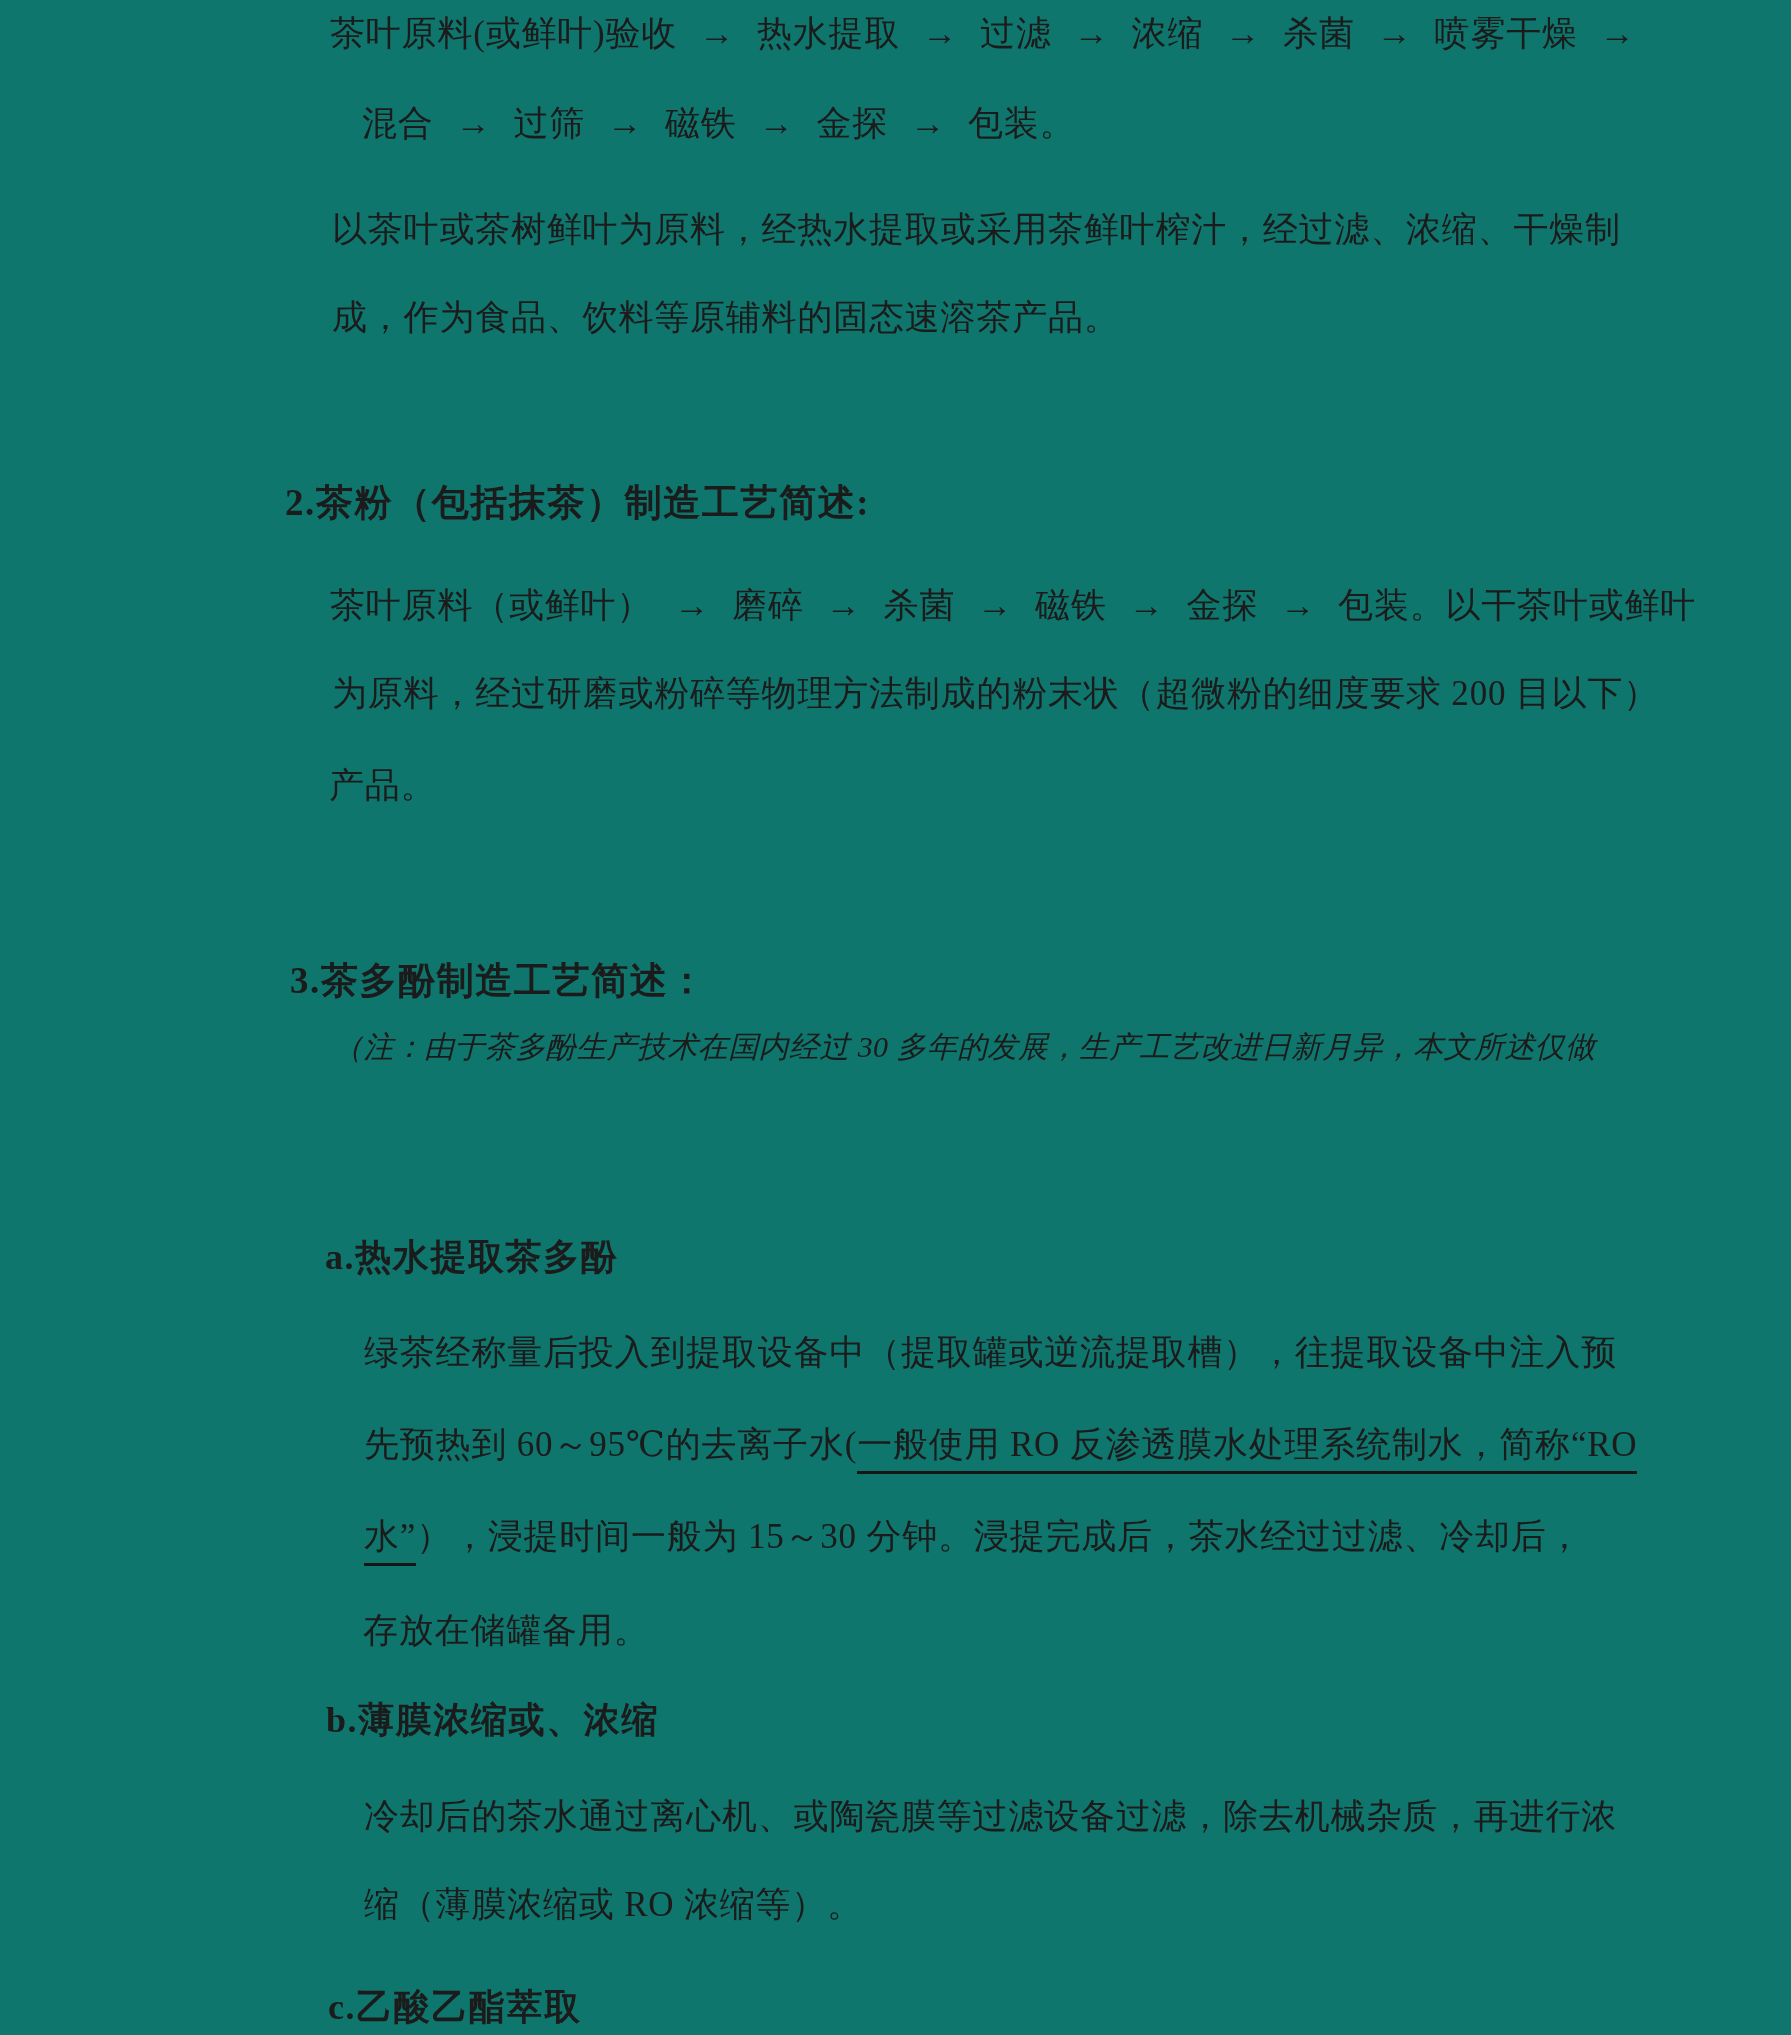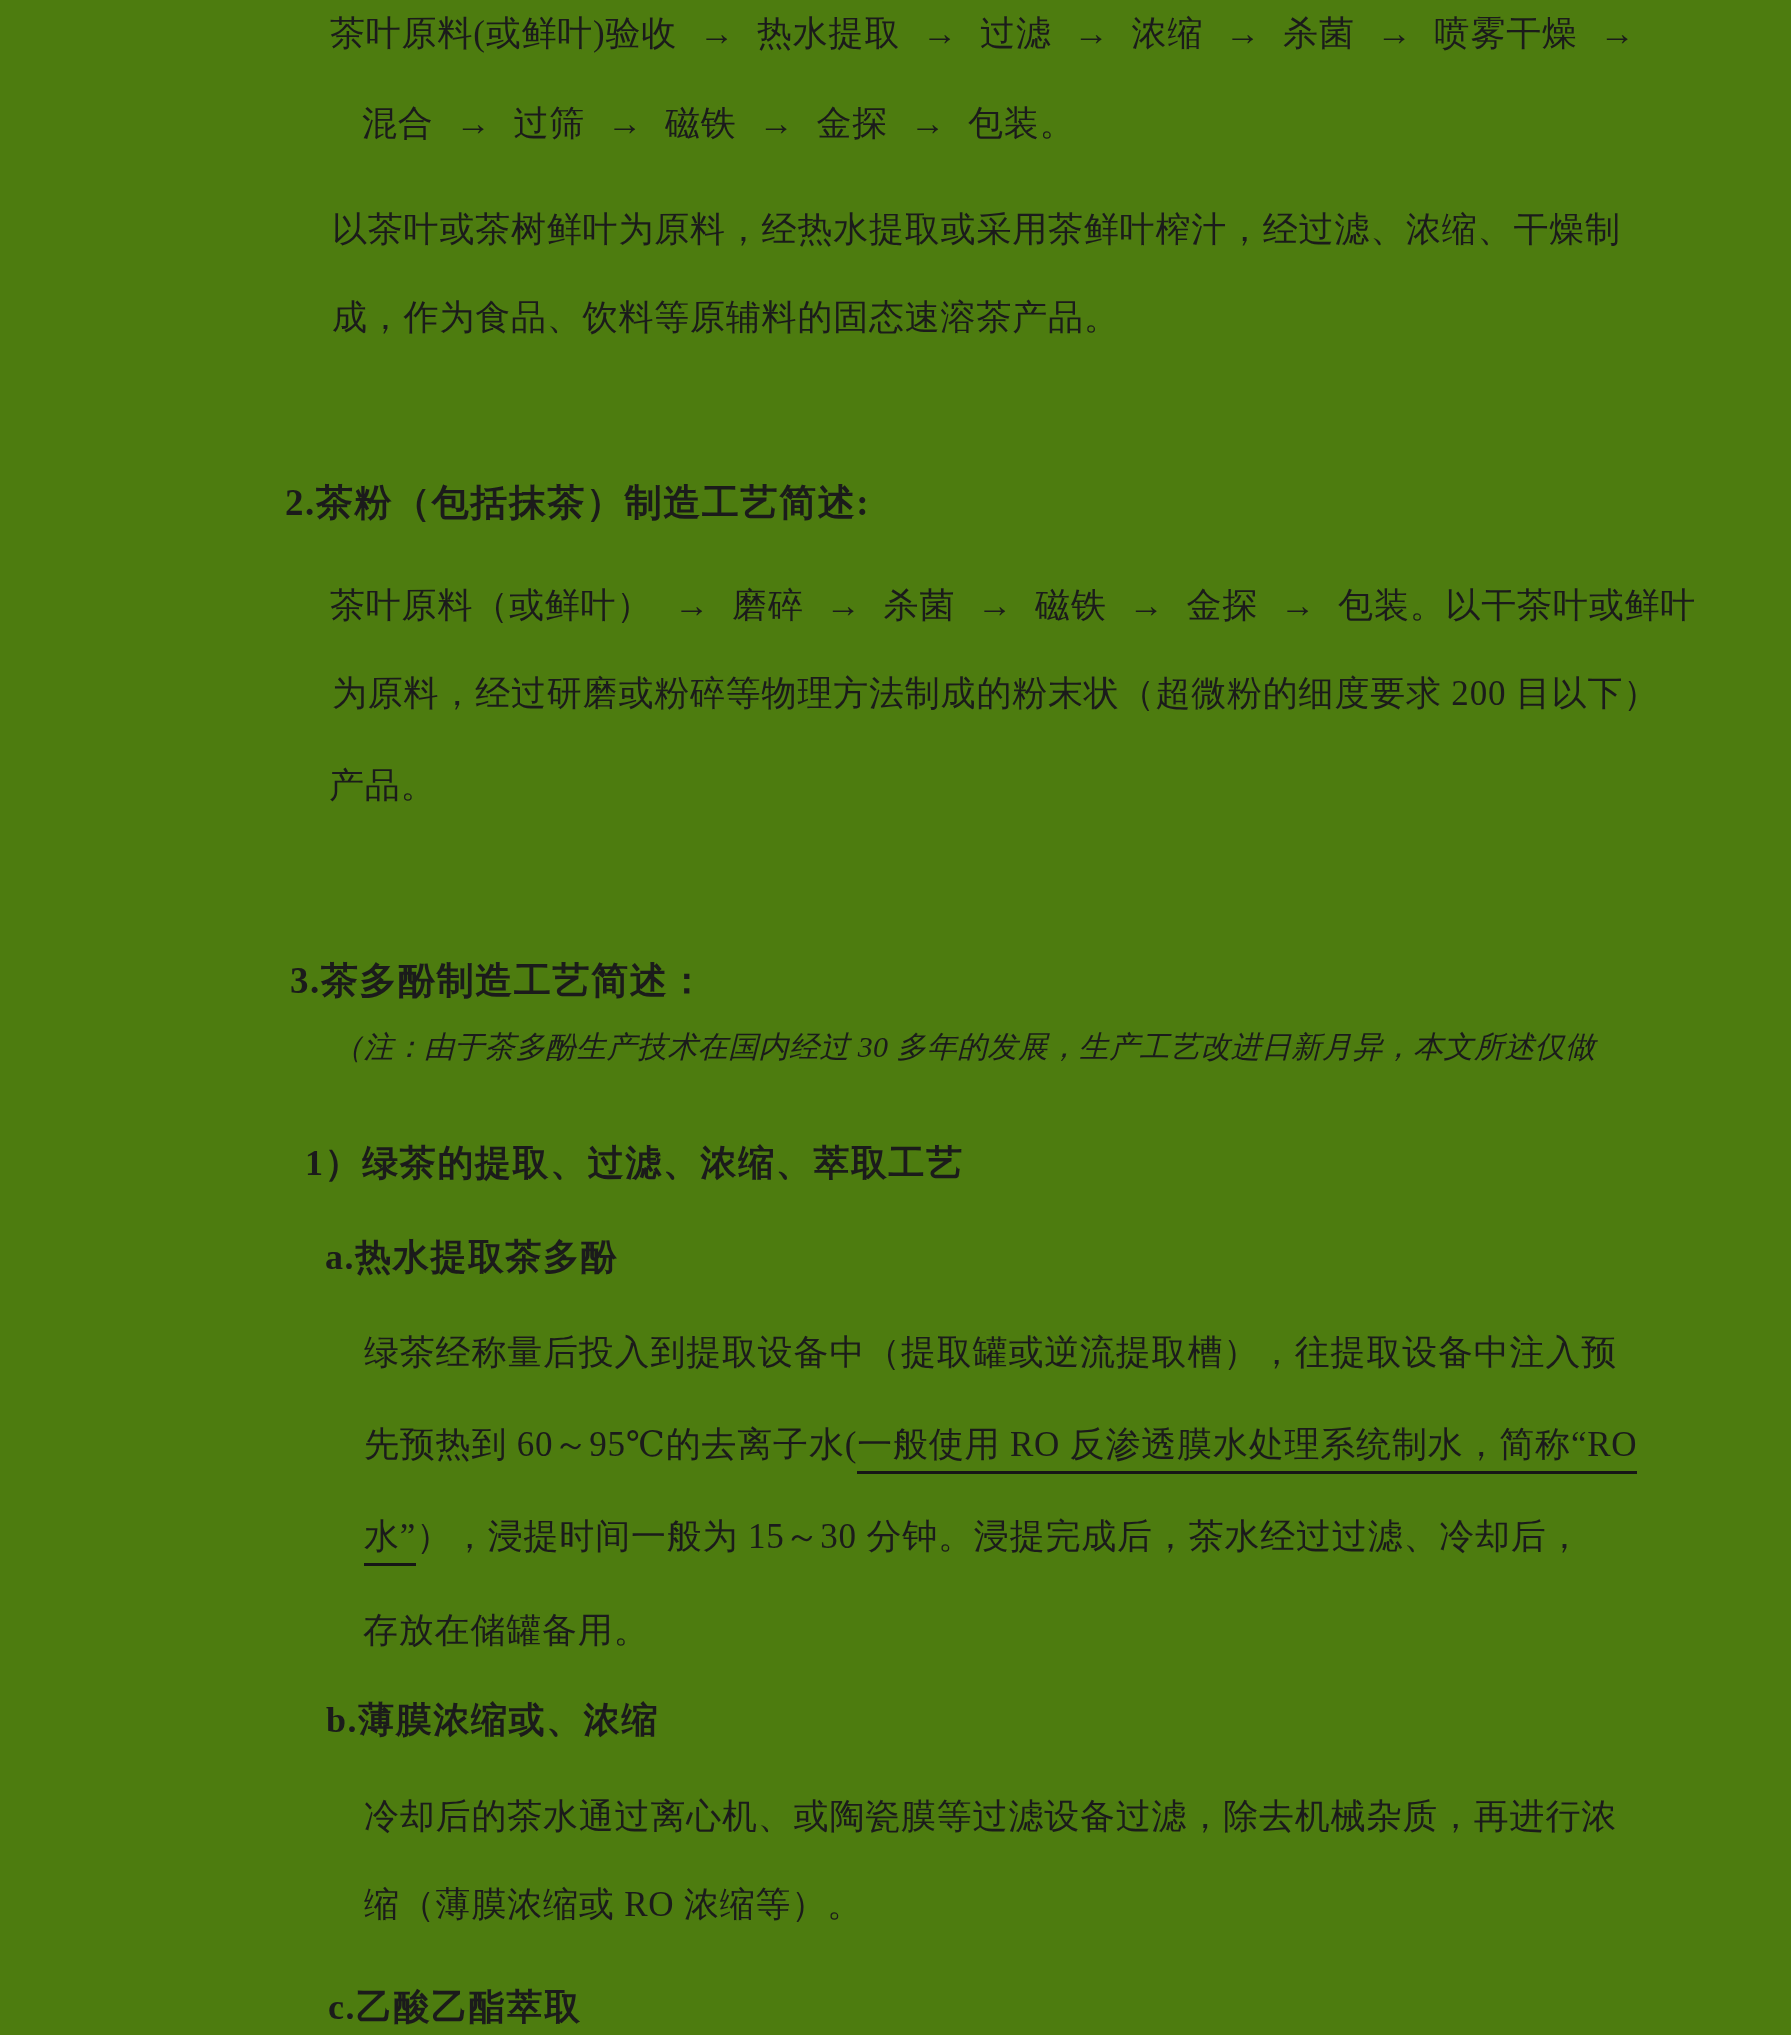--- a/index.html
+++ b/index.html
@@ -1,20 +1,20 @@
 <!DOCTYPE html>
 <html style="font-size:12.5px"><head>
 <meta charset="utf-8">
 <style>
   html,body{margin:0;padding:0;background:#ffffff;}
   .page{
     position:relative;
     width:1792px;
     height:2035px;
-    background:#4d7c0f;
+    background:#0f766e;
     color:#1b1b1b;
     font-family:"Liberation Serif","DejaVu Serif",serif;
     overflow:hidden;
   }
   .line{
     position:absolute;
     white-space:nowrap;
     font-size:35px;
     line-height:1.15;
     letter-spacing:0.8px;
@@ -59,21 +59,20 @@
 
   <div class="line" style="left:332px; top:674px;">为原料，经过研磨或粉碎等物理方法制成的粉末状（超微粉的细度要求 200 目以下）</div>
 
   <div class="line" style="left:329px; top:766px;">产品。</div>
 
   <div class="line h-main" style="left:290px; top:960px;">3.茶多酚制造工艺简述：</div>
 
   <div class="line note" style="left:333px; top:1030px;">（注：由于茶多酚生产技术在国内经过 30 多年的发展，生产工艺改进日新月异，本文所述仅做</div>
 
 
-  <div class="line h-sub" style="left:305px; top:1143px;">1）绿茶的提取、过滤、浓缩、萃取工艺</div>
 
   <div class="line h-sub" style="left:325px; top:1237px;">a.热水提取茶多酚</div>
 
   <div class="line" style="left:364px; top:1333px;text-align:center;">绿茶经称量后投入到提取设备中（提取罐或逆流提取槽），往提取设备中注入预</div>
 
   <div class="line" style="left:364px; top:1425px;">
     <span>先预热到 60～95℃的去离子水(</span><span class="u">一般使用 RO 反渗透膜水处理系统制水，简称“RO</span>
   </div>
 
   <div class="line" style="left:364px; top:1517px;">

